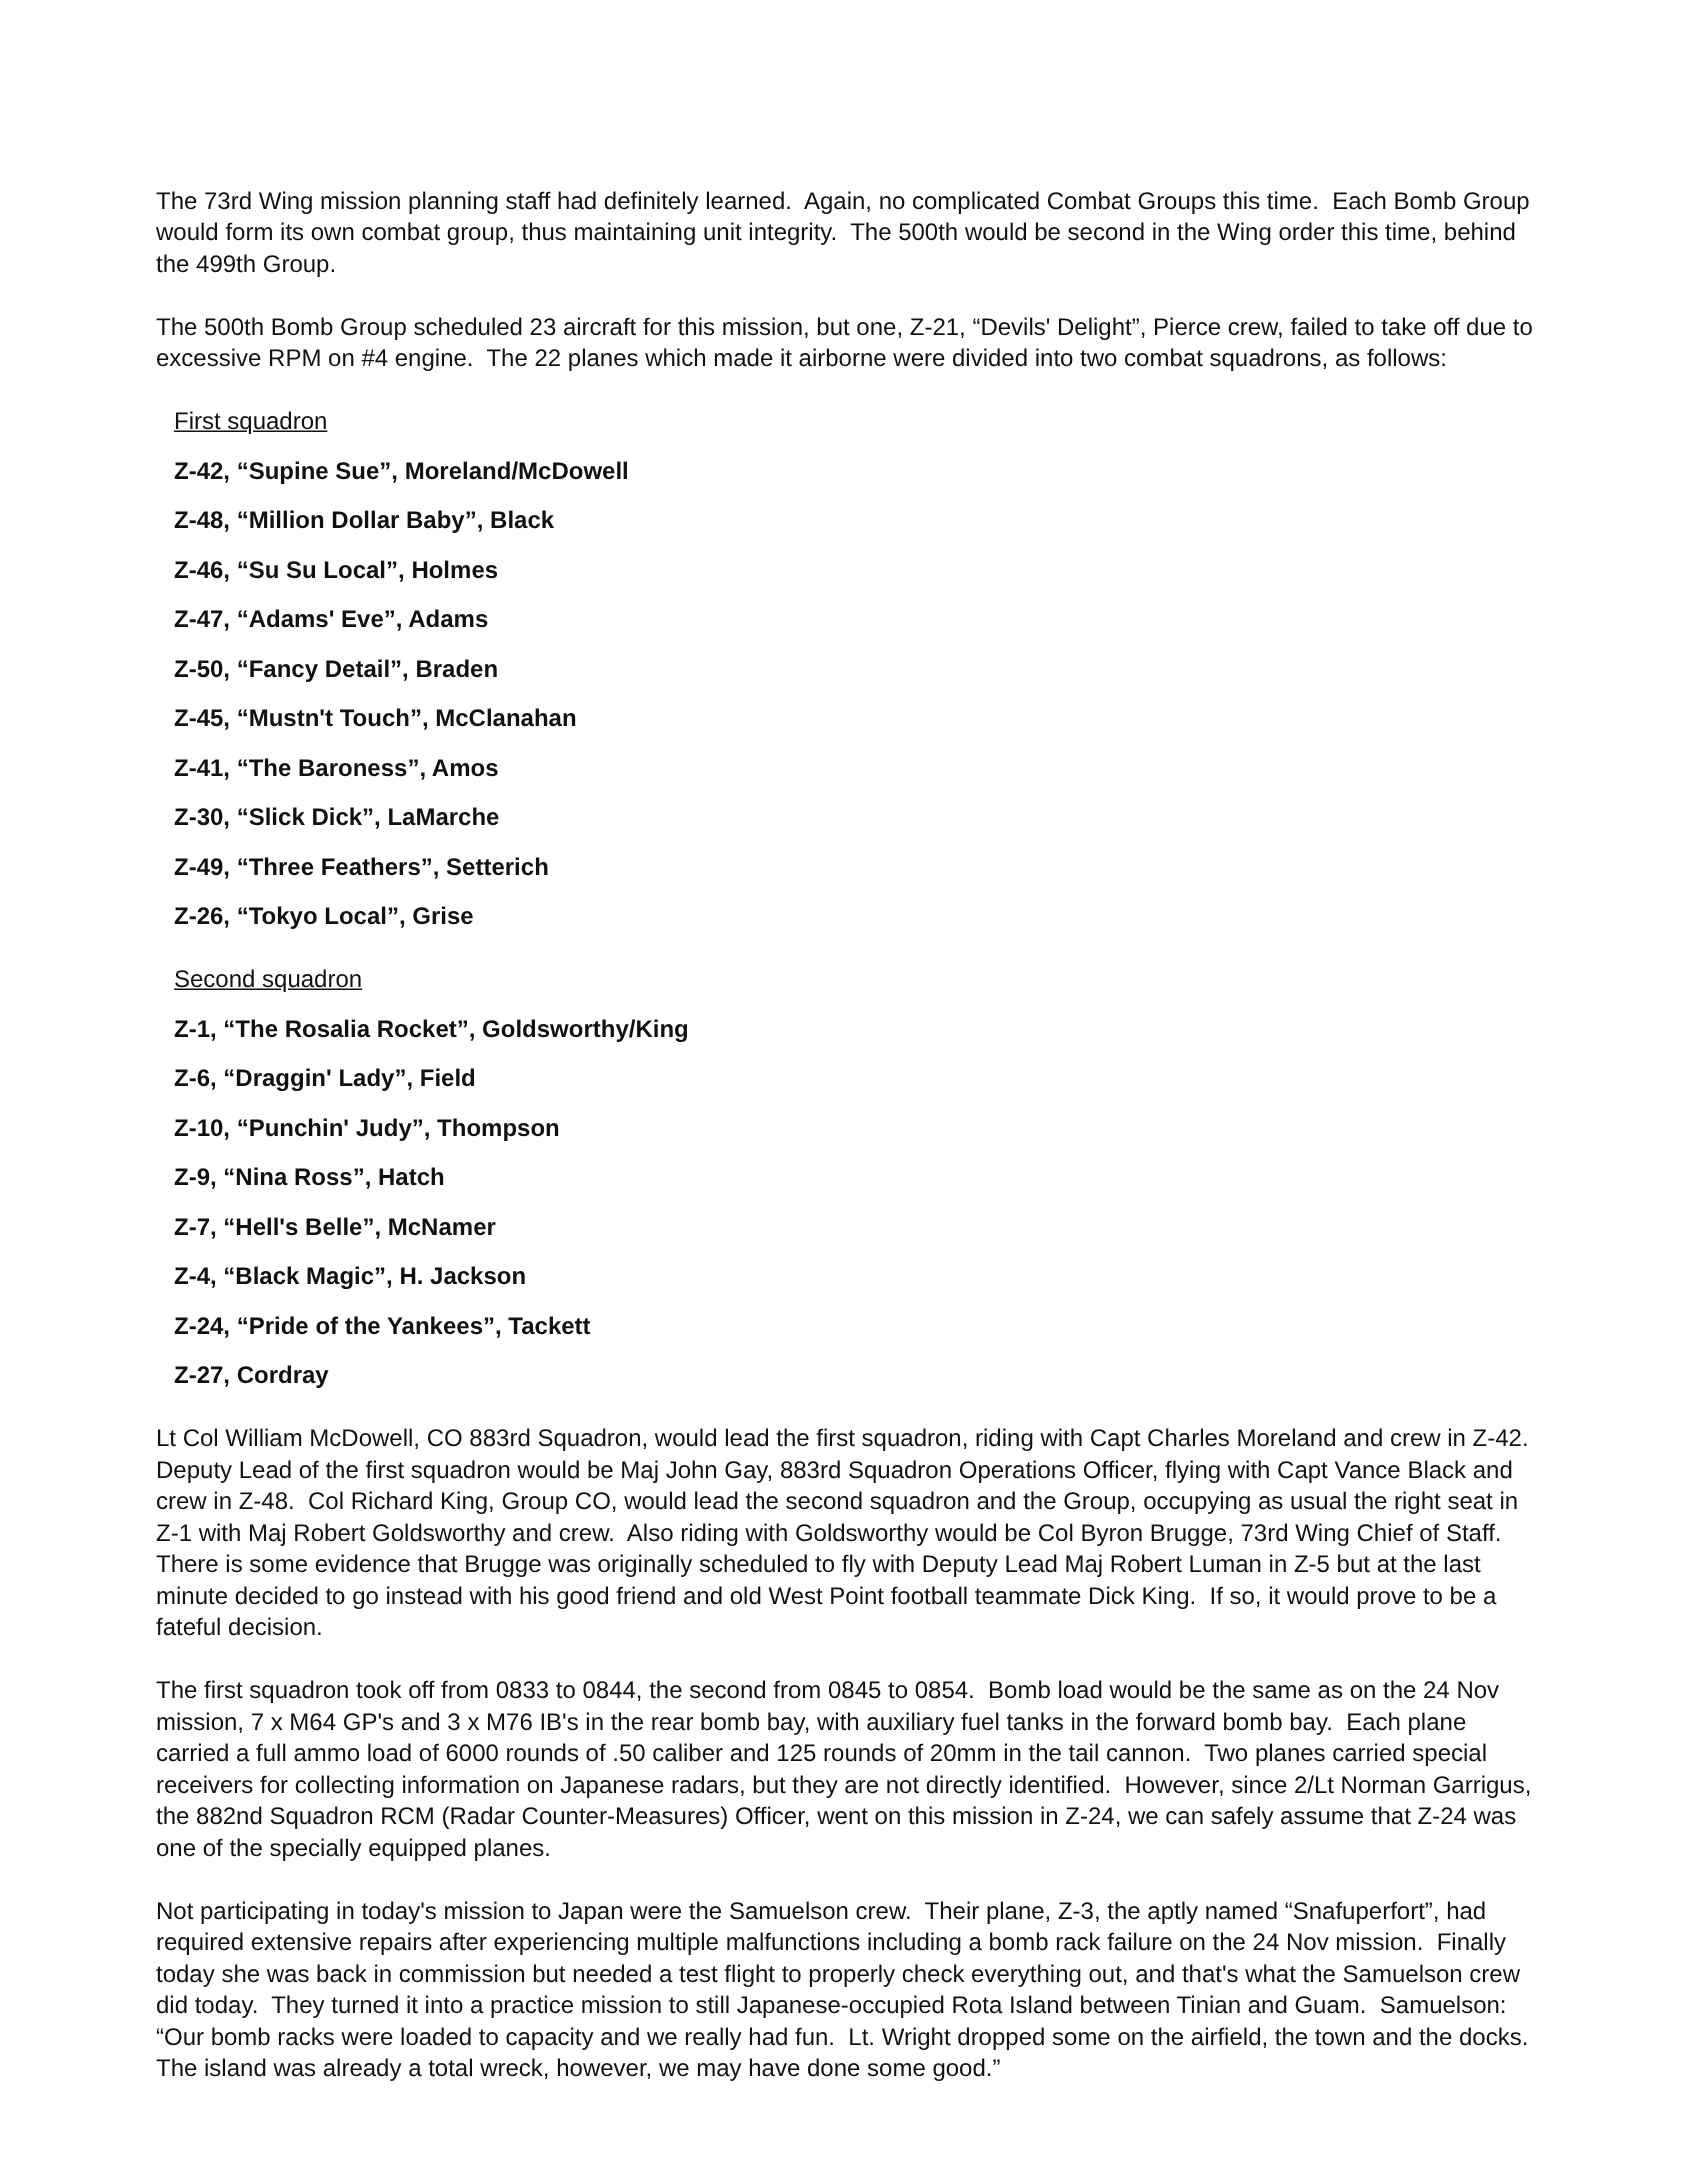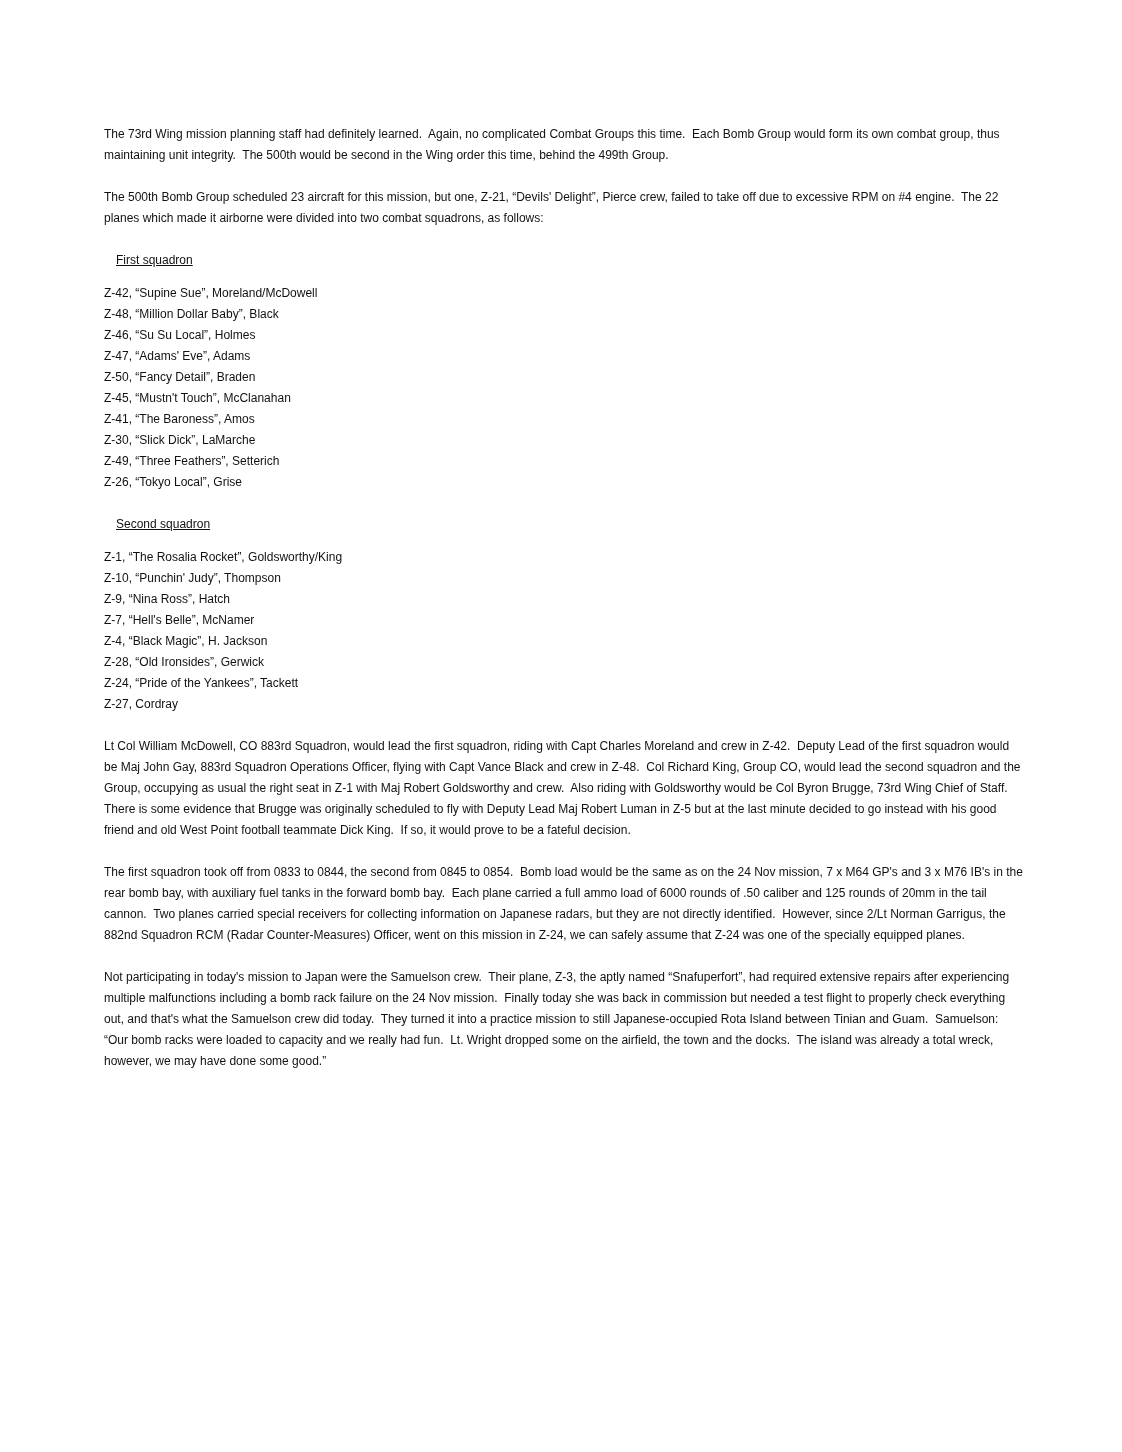--- a/index.html
+++ b/index.html
@@ -1,25 +1,25 @@
 <!DOCTYPE html>
 <html><head>
   <meta charset="utf-8">
   <style>
     html, body { margin: 0; padding: 0; background: #ffffff; }
     body { width: 1122px; height: 1452px; position: relative; overflow: hidden; }
     .page {
       position: absolute; left: 104px; top: 124px; width: 920px;
-      font-family: "Liberation Sans", sans-serif; font-size: 12px; line-height: 21px;
+      font-family: "Liberation Sans", sans-serif; font-size: 16px; line-height: 21px;
       color: #111111;
     }
     p { margin: 0 0 21px 0; white-space: pre-wrap; }
     .heading { text-decoration: underline; margin: 12px; }
     ul { list-style: none; margin: 0 0 21px 0; padding: 0; }
-    li { margin: 0; padding: 0; }
+    li { margin: 12px; padding: 0; font-weight: bold; }
     .roster { margin-bottom: 21px; }
   </style>
 </head>
 <body>
 
 <div class="page">
   <p>The 73rd Wing mission planning staff had definitely learned.  Again, no complicated Combat Groups this time.  Each Bomb Group would form its own combat group, thus maintaining unit integrity.  The 500th would be second in the Wing order this time, behind the 499th Group.</p>
   <p>The 500th Bomb Group scheduled 23 aircraft for this mission, but one, Z-21, “Devils' Delight”, Pierce crew, failed to take off due to excessive RPM on #4 engine.  The 22 planes which made it airborne were divided into two combat squadrons, as follows:</p>
 
   <div class="roster">
@@ -35,25 +35,25 @@
       <li>Z-30, “Slick Dick”, LaMarche</li>
       <li>Z-49, “Three Feathers”, Setterich</li>
       <li>Z-26, “Tokyo Local”, Grise</li>
     </ul>
   </div>
 
   <div class="roster">
     <div class="heading">Second squadron</div>
     <ul>
       <li>Z-1, “The Rosalia Rocket”, Goldsworthy/King</li>
+      <li>Z-6, “Draggin' Lady”, Field</li>
       <li>Z-10, “Punchin' Judy”, Thompson</li>
       <li>Z-9, “Nina Ross”, Hatch</li>
       <li>Z-7, “Hell's Belle”, McNamer</li>
       <li>Z-4, “Black Magic”, H. Jackson</li>
-      <li>Z-28, “Old Ironsides”, Gerwick</li>
       <li>Z-24, “Pride of the Yankees”, Tackett</li>
       <li>Z-27, Cordray</li>
     </ul>
   </div>
 
   <p>Lt Col William McDowell, CO 883rd Squadron, would lead the first squadron, riding with Capt Charles Moreland and crew in Z-42.  Deputy Lead of the first squadron would be Maj John Gay, 883rd Squadron Operations Officer, flying with Capt Vance Black and crew in Z-48.  Col Richard King, Group CO, would lead the second squadron and the Group, occupying as usual the right seat in Z-1 with Maj Robert Goldsworthy and crew.  Also riding with Goldsworthy would be Col Byron Brugge, 73rd Wing Chief of Staff.  There is some evidence that Brugge was originally scheduled to fly with Deputy Lead Maj Robert Luman in Z-5 but at the last minute decided to go instead with his good friend and old West Point football teammate Dick King.  If so, it would prove to be a fateful decision.</p>
   <p>The first squadron took off from 0833 to 0844, the second from 0845 to 0854.  Bomb load would be the same as on the 24 Nov mission, 7 x M64 GP's and 3 x M76 IB's in the rear bomb bay, with auxiliary fuel tanks in the forward bomb bay.  Each plane carried a full ammo load of 6000 rounds of .50 caliber and 125 rounds of 20mm in the tail cannon.  Two planes carried special receivers for collecting information on Japanese radars, but they are not directly identified.  However, since 2/Lt Norman Garrigus, the 882nd Squadron RCM (Radar Counter-Measures) Officer, went on this mission in Z-24, we can safely assume that Z-24 was one of the specially equipped planes.</p>
   <p>Not participating in today's mission to Japan were the Samuelson crew.  Their plane, Z-3, the aptly named “Snafuperfort”, had required extensive repairs after experiencing multiple malfunctions including a bomb rack failure on the 24 Nov mission.  Finally today she was back in commission but needed a test flight to properly check everything out, and that's what the Samuelson crew did today.  They turned it into a practice mission to still Japanese-occupied Rota Island between Tinian and Guam.  Samuelson:  “Our bomb racks were loaded to capacity and we really had fun.  Lt. Wright dropped some on the airfield, the town and the docks.  The island was already a total wreck, however, we may have done some good.”</p>
 </div>
 

